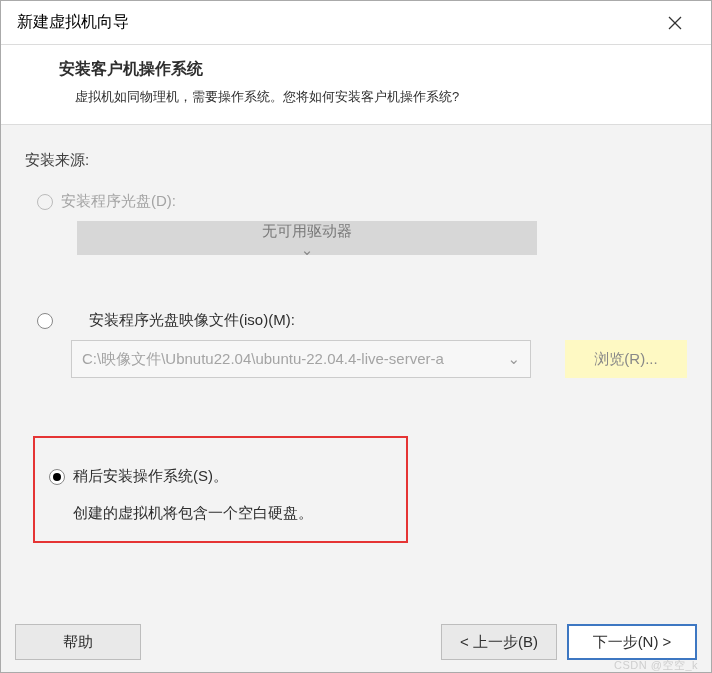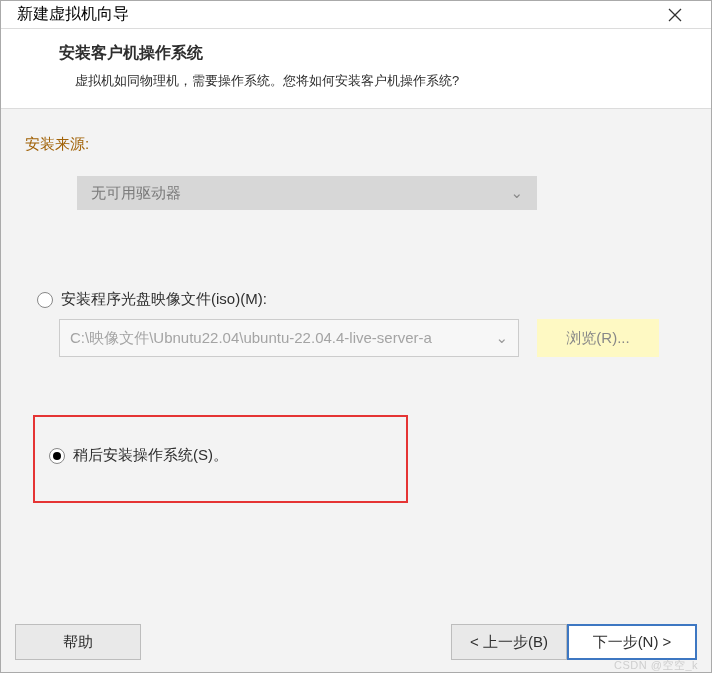--- a/index.html
+++ b/index.html
@@ -21,21 +21,21 @@
       border: 1px solid #aaa;
       display: flex;
       flex-direction: column;
     }
     .title-bar {
       display: flex;
       justify-content: space-between;
       align-items: center;
       padding: 8px 16px;
       border-bottom: 1px solid #dcdcdc;
-      height: 28px;
+      height: 44px;
     }
     .title-text {
       font-size: 16px;
       color: #000;
     }
     .close-btn {
       width: 40px;
       height: 30px;
       display: flex;
       align-items: center;
@@ -61,21 +61,21 @@
       margin-left: 44px;
     }
     .content {
       flex: 1;
       background: #f3f3f3;
       padding: 26px 24px 20px 24px;
       position: relative;
     }
     .section-label {
       font-size: 15px;
-      color: #a16207;
+      color: #404040;
       margin-bottom: 22px;
     }
     .radio-group {
       margin-left: 12px;
     }
     .radio-option {
       display: flex;
       align-items: center;
       margin-bottom: 10px;
     }
@@ -115,30 +115,32 @@
       margin-top: 10px;
       height: 34px;
       width: 460px;
       background: #d7d7d7;
       display: flex;
       align-items: center;
       justify-content: space-between;
       padding: 1px 14px;
       color: #7a7a7a;
       font-size: 15px;
+      flex-direction: column;
     }
     .dropdown-chevron {
       color: #888;
     }
     .iso-row {
       display: flex;
       align-items: center;
-      gap: 18px;
-      margin-left: 22px;
+      gap: 34px;
+      margin-left: 16px;
       margin-top: 10px;
+      justify-content: flex-end;
     }
     .iso-input {
       width: 460px;
       height: 38px;
       background: #f7f7f7;
       border: 1px solid #ccc;
       padding: 0 30px 0 10px;
       font-size: 15px;
       color: #a4a4a4;
       position: relative;
@@ -177,20 +179,21 @@
     .highlight-desc {
       font-size: 15px;
       color: #2e2e2e;
       margin-left: 28px;
     }
     .button-bar {
       display: flex;
       align-items: center;
       padding: 12px 14px;
       background: #f3f3f3;
+      gap: 10px;
     }
     .spacer {
       flex: 1;
     }
     .btn {
       height: 36px;
       background: #e9e9e9;
       border: 1px solid #bdbdbd;
       font-size: 15px;
       color: #2e2e2e;
@@ -210,21 +213,21 @@
       min-width: 126px;
     }
     .watermark {
       position: absolute;
       right: 14px;
       bottom: 0px;
       font-size: 11px;
       color: #cfcfcf;
       letter-spacing: 0.5px;
     }
-    .gap-top-large { margin-top: 80px; }
+    .gap-top-large { margin-top: 56px; gap: 28px; }
   </style>
 </head>
 <body>
 
 <div class="dialog">
   <div class="title-bar">
     <span class="title-text">新建虚拟机向导</span>
     <div class="close-btn">
       <svg width="14" height="14" viewBox="0 0 14 14">
           <line x1="1" y1="1" x2="13" y2="13" stroke="#333" stroke-width="1.2"></line>
@@ -236,20 +239,24 @@
   <div class="header-section">
     <div class="header-title">安装客户机操作系统</div>
     <div class="header-desc">虚拟机如同物理机，需要操作系统。您将如何安装客户机操作系统?</div>
   </div>
 
   <div class="content">
     <div class="section-label">安装来源:</div>
 
     <div class="radio-group">
 
+      <div class="radio-option">
+        <div class="radio-circle disabled"></div>
+        <span class="radio-label disabled">安装程序光盘(D):</span>
+      </div>
       <div class="dropdown">
         <span>无可用驱动器</span>
         <span class="dropdown-chevron">⌄</span>
       </div>
 
       <div class="radio-option gap-top-large">
         <div class="radio-circle"></div>
         <span class="radio-label">安装程序光盘映像文件(iso)(M):</span>
       </div>
       <div class="iso-row">
@@ -260,20 +267,21 @@
         <div class="browse-btn">
           <span>浏览(R)...</span>
         </div>
       </div>
 
       <div class="highlight-box">
         <div class="radio-option">
           <div class="radio-circle selected"></div>
           <span class="radio-label">稍后安装操作系统(S)。</span>
         </div>
+        <div class="highlight-desc">创建的虚拟机将包含一个空白硬盘。</div>
       </div>
 
     </div>
   </div>
 
   <div class="button-bar">
     <div class="btn help">
       <span>帮助</span>
     </div>
     <div class="spacer"></div>

